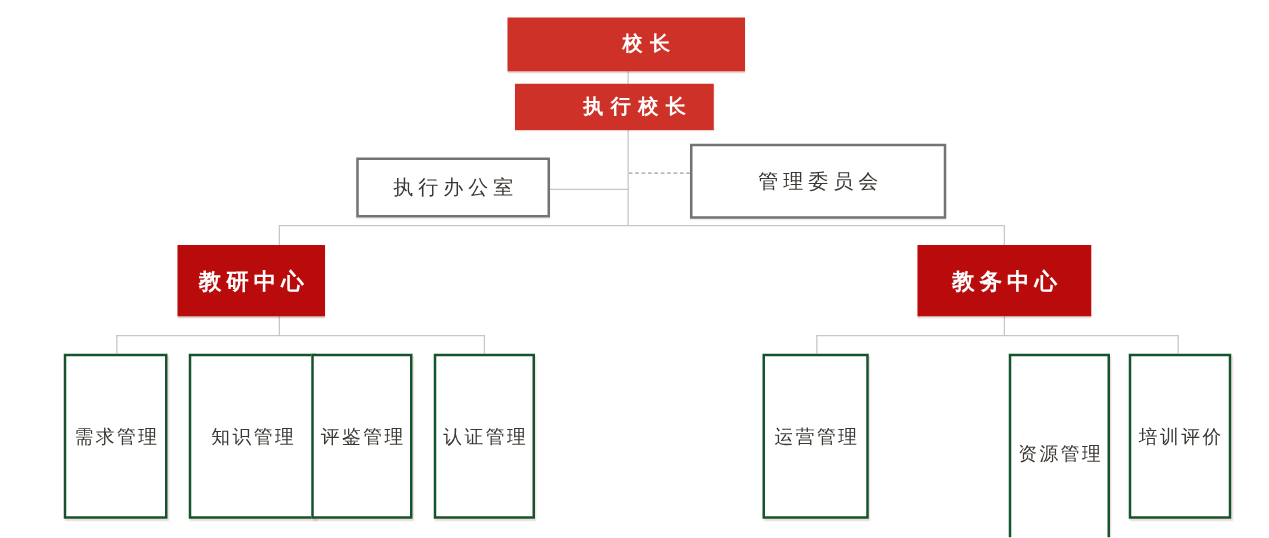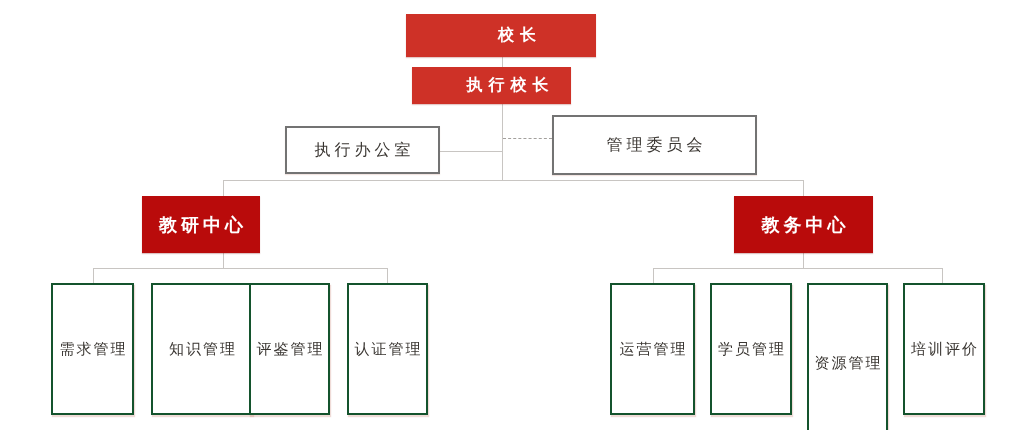--- a/index.html
+++ b/index.html
@@ -125,23 +125,20 @@
   <div class="node node-tall" style="left:249px; top:283px; width:81px; height:132px;">
     <span>评鉴管理</span>
   </div>
   <div class="node node-tall" style="left:347px; top:283px; width:81px; height:132px;">
     <span>认证管理</span>
   </div>
 
   <div class="node node-tall" style="left:610px; top:283px; width:85px; height:132px;">
     <span>运营管理</span>
   </div>
-  <div class="node node-tall" style="left:710px; top:283px; width:82px; height:132px;">
-    <span>学员管理</span>
-  </div>
   <div class="node node-tall" style="left:807px; top:283px; width:81px; height:160px;">
     <span>资源管理</span>
   </div>
   <div class="node node-tall" style="left:903px; top:283px; width:82px; height:132px;">
     <span>培训评价</span>
   </div>
 
 </div>
 
 </body></html>

